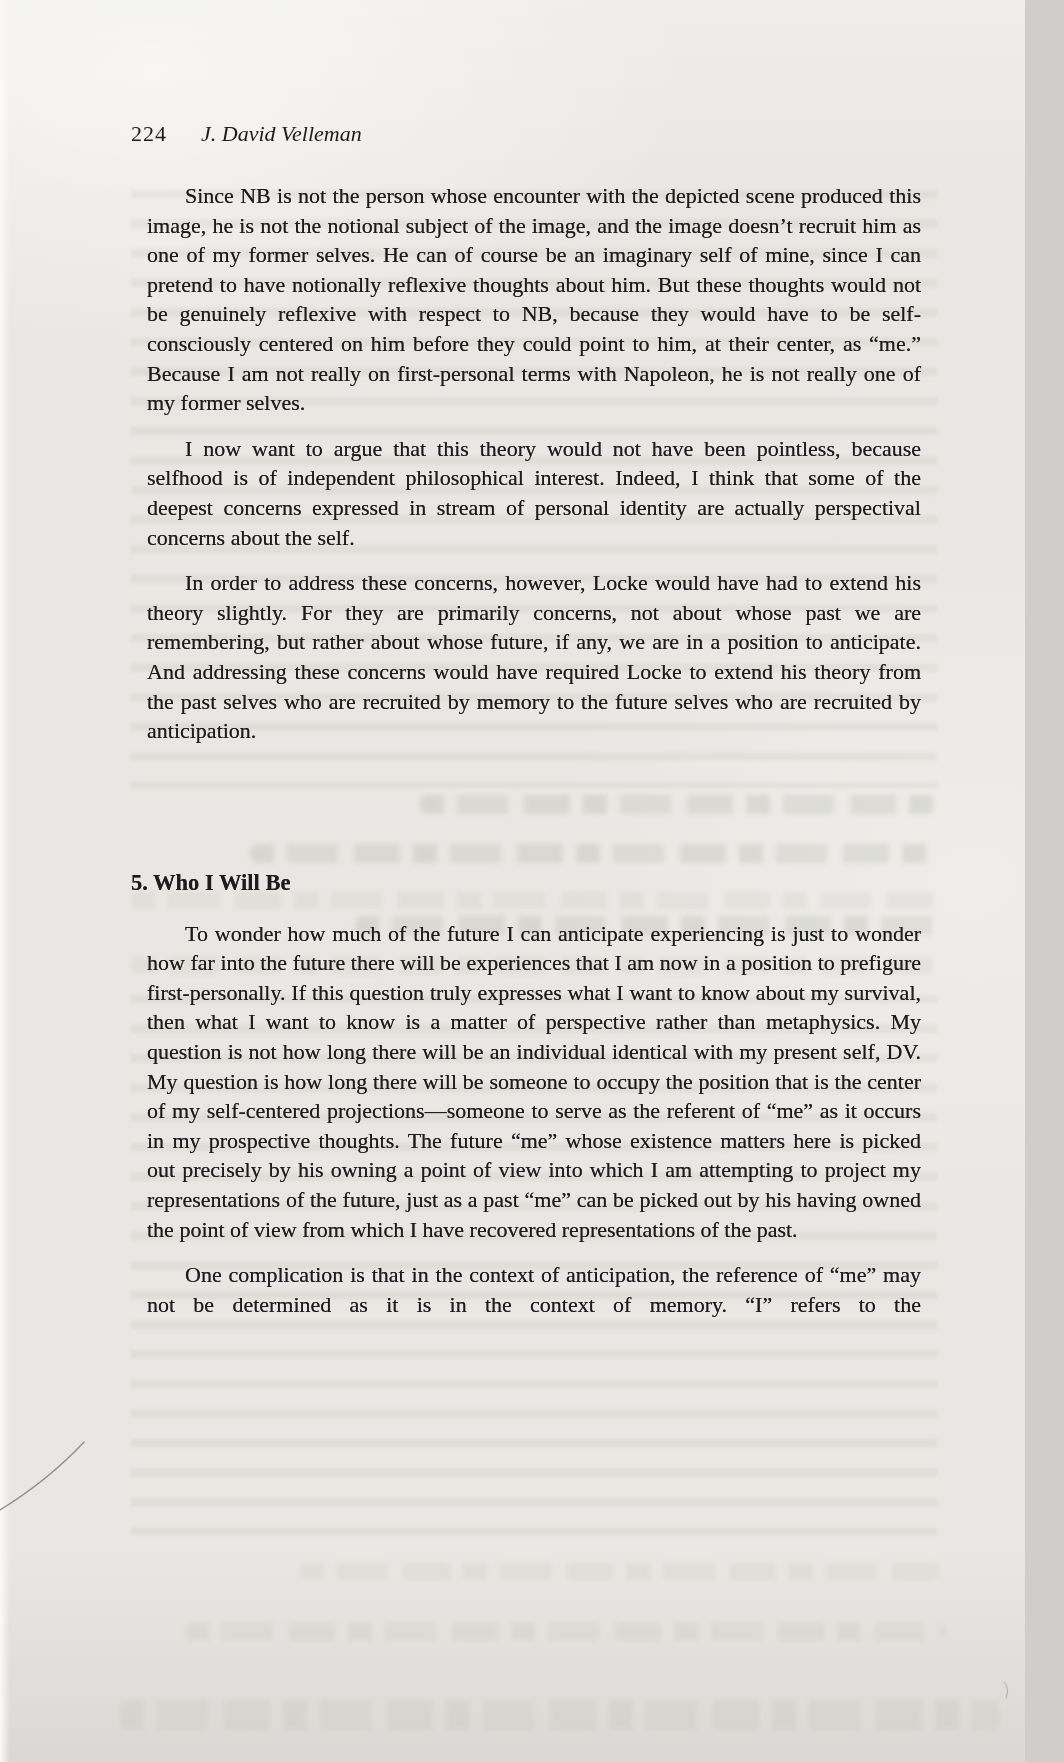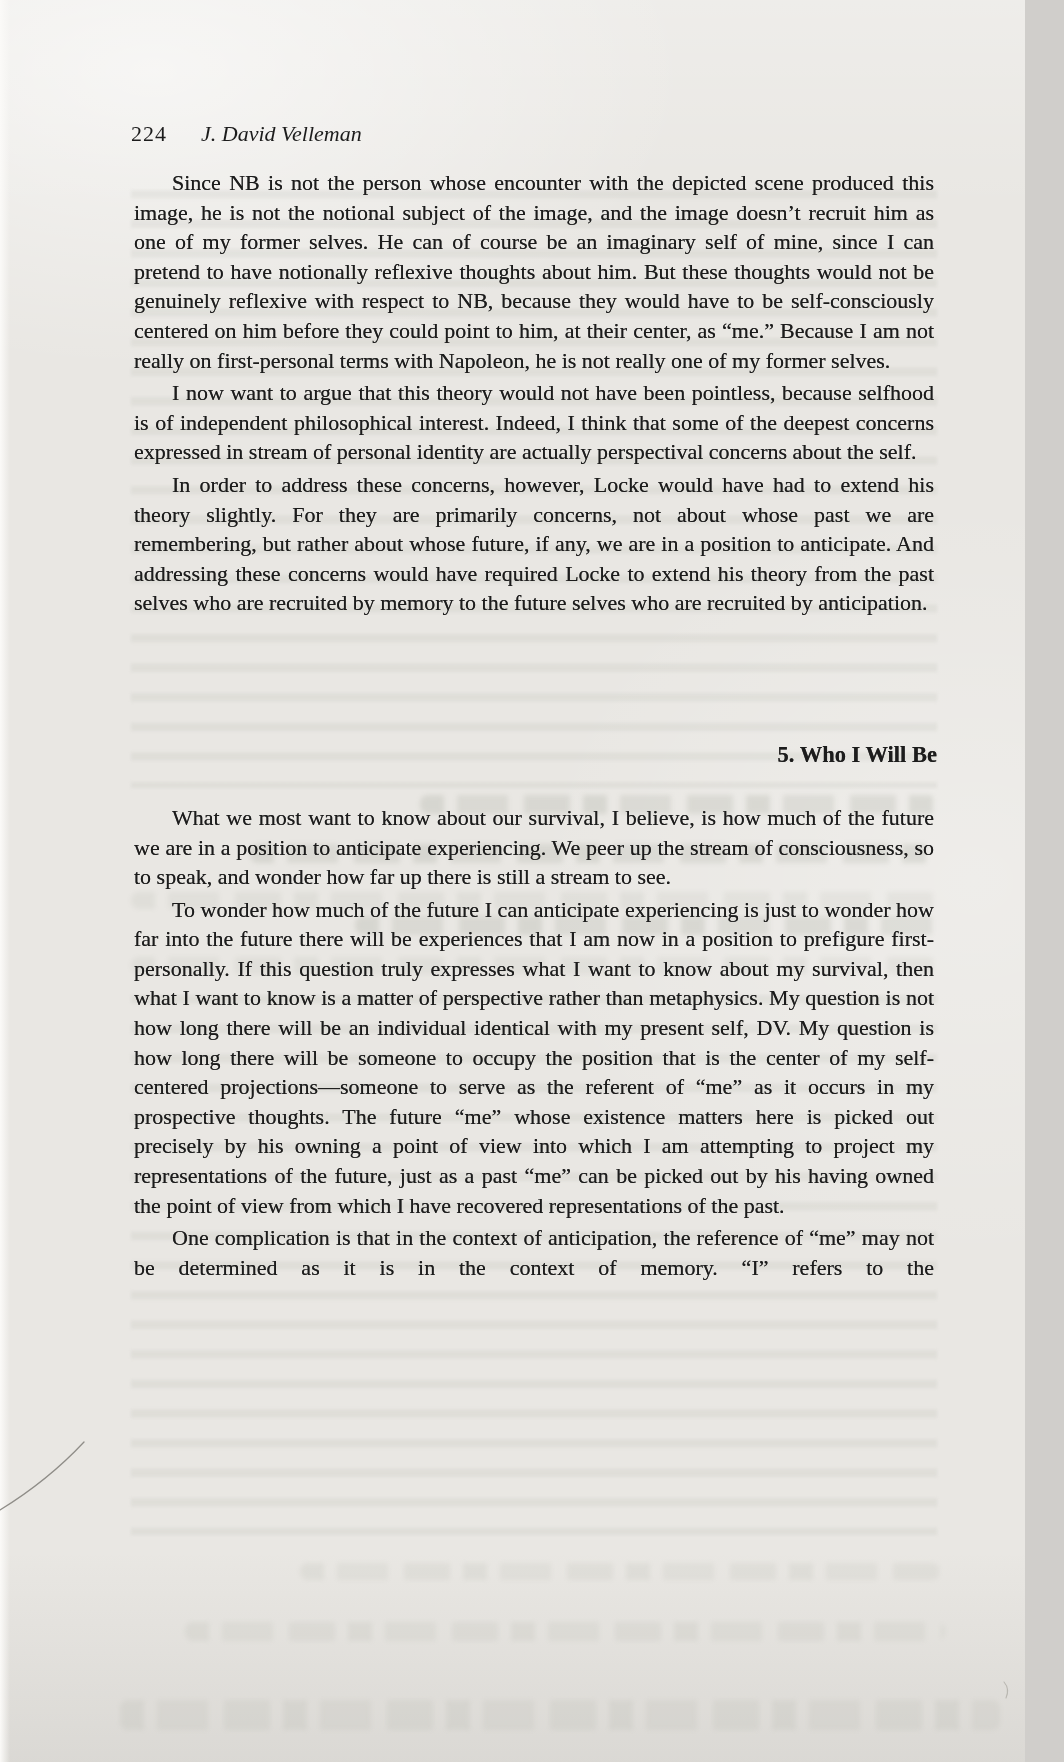--- a/index.html
+++ b/index.html
@@ -57,29 +57,29 @@
     position: absolute;
     left: 131px;
     top: 165px;
     width: 806px;
     font-size: 22px;
     line-height: 29.6px;
     text-align: justify;
     text-shadow: 0 0 0.5px rgba(25,25,25,0.75);
   }
   .text-block p {
-    margin: 3px;
+    margin: 16px;
     text-indent: 38px;
   }
   .section-heading {
-    margin: 122px 0 33px 0;
+    margin: 122px 0 21px 0;
     font-size: 22.5px;
     line-height: 30px;
     font-weight: 700;
-    text-align: right;
+    text-align: left;
   }
   .last-par {
     text-align-last: justify;
   }
 
   
   .ghost {
     position: absolute;
     background-image: repeating-linear-gradient(90deg,
       rgba(128,134,118,0.50) 0px, rgba(128,134,118,0.50) 24px,
@@ -149,18 +149,17 @@
     <span class="pagenum">224</span><span class="runhead">J. David Velleman</span>
   </header>
 
   <main class="text-block">
     <p>Since NB is not the person whose encounter with the depicted scene produced this image, he is not the notional subject of the image, and the image doesn’t recruit him as one of my former selves. He can of course be an imaginary self of mine, since I can pretend to have notionally reflexive thoughts about him. But these thoughts would not be genuinely reflexive with respect to NB, because they would have to be self-consciously centered on him before they could point to him, at their center, as “me.” Because I am not really on first-personal terms with Napoleon, he is not really one of my former selves.</p>
     <p>I now want to argue that this theory would not have been pointless, because selfhood is of independent philosophical interest. Indeed, I think that some of the deepest concerns expressed in stream of personal identity are actually perspectival concerns about the self.</p>
     <p>In order to address these concerns, however, Locke would have had to extend his theory slightly. For they are primarily concerns, not about whose past we are remembering, but rather about whose future, if any, we are in a position to anticipate. And addressing these concerns would have required Locke to extend his theory from the past selves who are recruited by memory to the future selves who are recruited by anticipation.</p>
 
     <h2 class="section-heading">5. Who I Will Be</h2>
 
-    <p>What we most want to know about our survival, I believe, is how much of the future we are in a position to anticipate experiencing. We peer up the stream of consciousness, so to speak, and wonder how far up there is still a stream to see.</p>
     <p>To wonder how much of the future I can anticipate experiencing is just to wonder how far into the future there will be experiences that I am now in a position to prefigure first-personally. If this question truly expresses what I want to know about my survival, then what I want to know is a matter of perspective rather than metaphysics. My question is not how long there will be an individual identical with my present self, DV. My question is how long there will be someone to occupy the position that is the center of my self-centered projections—someone to serve as the referent of “me” as it occurs in my prospective thoughts. The future “me” whose existence matters here is picked out precisely by his owning a point of view into which I am attempting to project my representations of the future, just as a past “me” can be picked out by his having owned the point of view from which I have recovered representations of the past.</p>
     <p class="last-par">One complication is that in the context of anticipation, the reference of “me” may not be determined as it is in the context of memory. “I” refers to the</p>
   </main>
 
 </div>
 
 </body></html>

